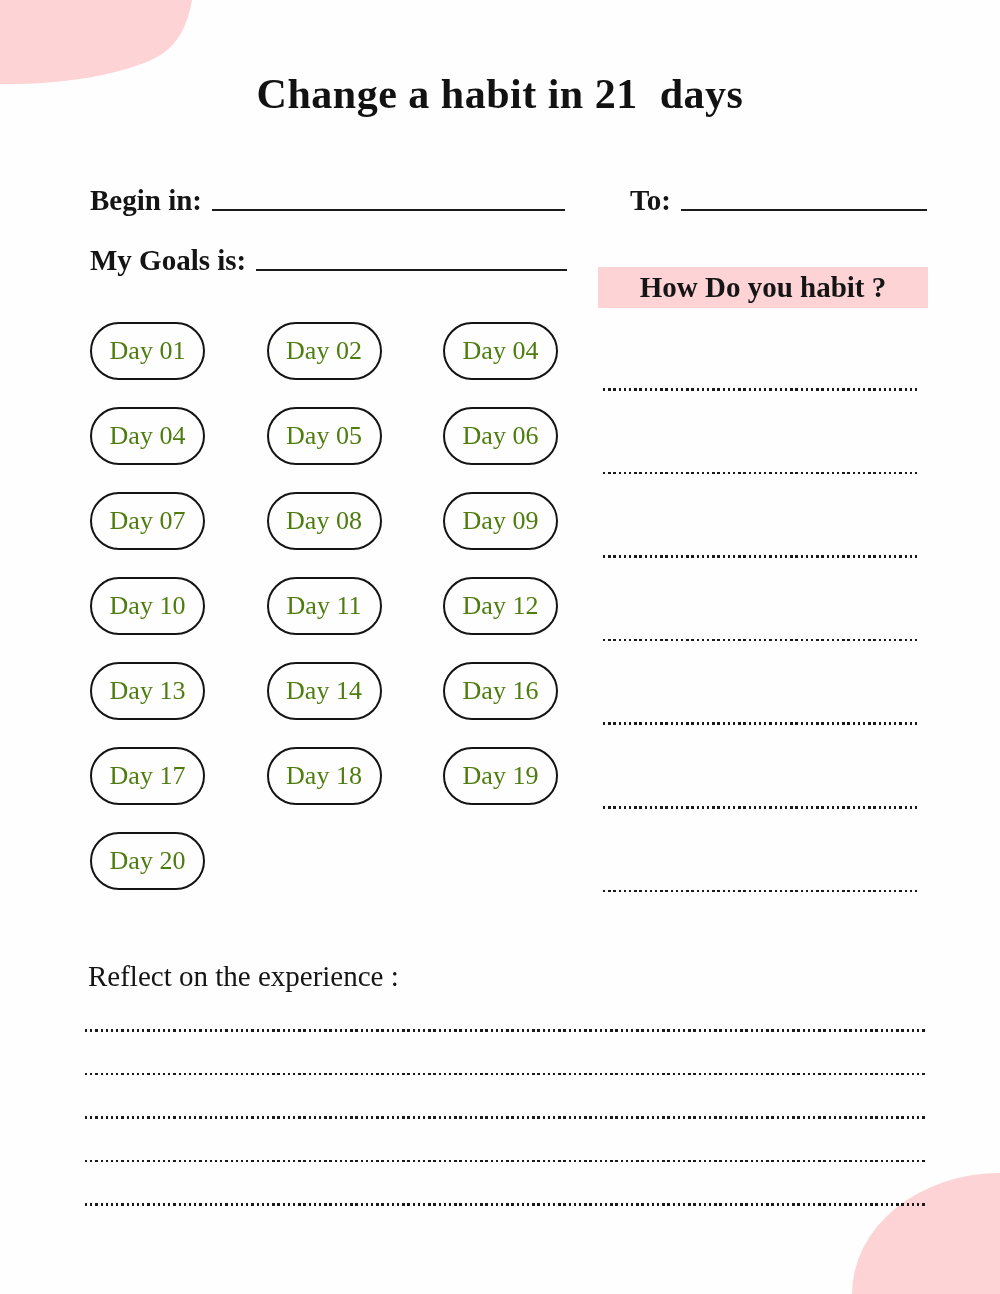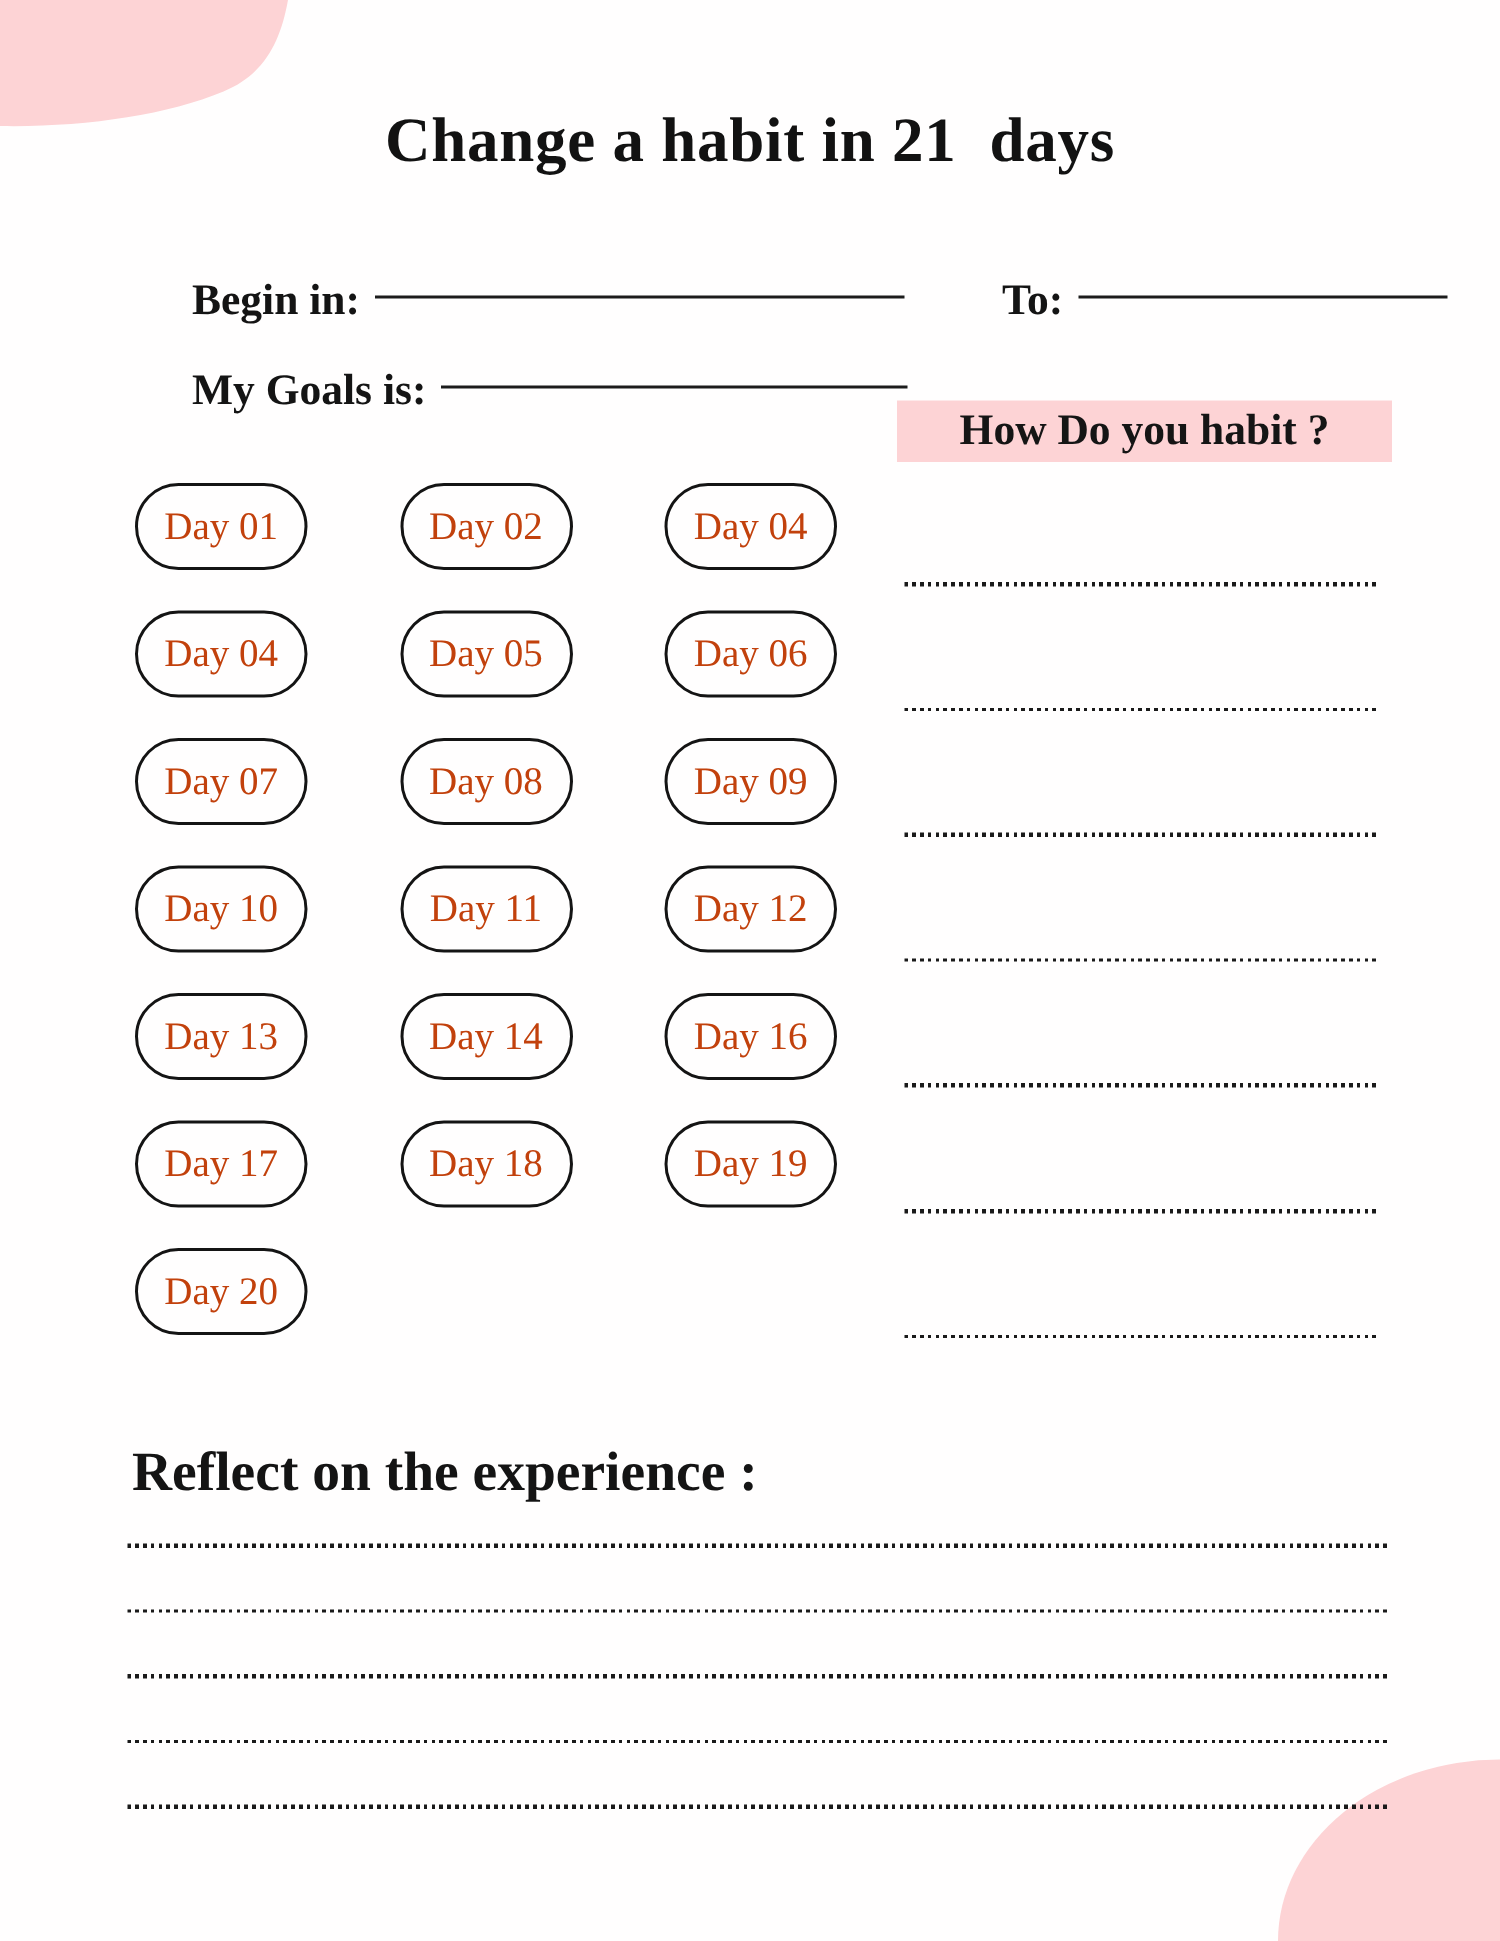--- a/index.html
+++ b/index.html
@@ -27,21 +27,21 @@
     position: absolute; top: 70px; left: 0; right: 0;
     text-align: center;
     font-size: 42px; font-weight: 700;
     letter-spacing: 0.5px;
     white-space: pre;
     color: #121212;
   }
 
   .field-row {
     position: absolute;
-    display: flex; align-items: center; margin-left: 38px;
+    display: flex; align-items: flex-end;
   }
   .row-begin { left: 90px;  top: 184px; width: 475px; }
   .row-to    { left: 630px; top: 184px; width: 297px; }
   .row-goals { left: 90px;  top: 244px; width: 477px; }
   .field-label {
     font-size: 29px; font-weight: 700; line-height: 32px;
     color: #141414; white-space: pre;
   }
   .fill-line {
     flex: 1 1 auto;
@@ -75,27 +75,27 @@
     justify-content: space-between;
     row-gap: 27px;
   }
   .day-pill {
     box-sizing: border-box;
     width: 115px; height: 58px;
     border: 2.6px solid #141414;
     border-radius: 29px;
     background: #fffefe;
     display: flex; align-items: center; justify-content: center;
-    font-size: 26px; color: #c2410c;
+    font-size: 26px; color: #4d7c0f;
     cursor: pointer;
   }
 
   .reflect-heading {
     position: absolute; left: 88px; top: 960px;
-    font-size: 37px; font-weight: 700;
+    font-size: 29px; font-weight: 400;
     color: #141414; white-space: pre;
   }
   .reflect-lines {
     position: absolute; left: 85px; top: 1029px; width: 840px;
     display: flex; flex-direction: column; gap: 41px;
   }
 </style>
 </head>
 <body>
 

